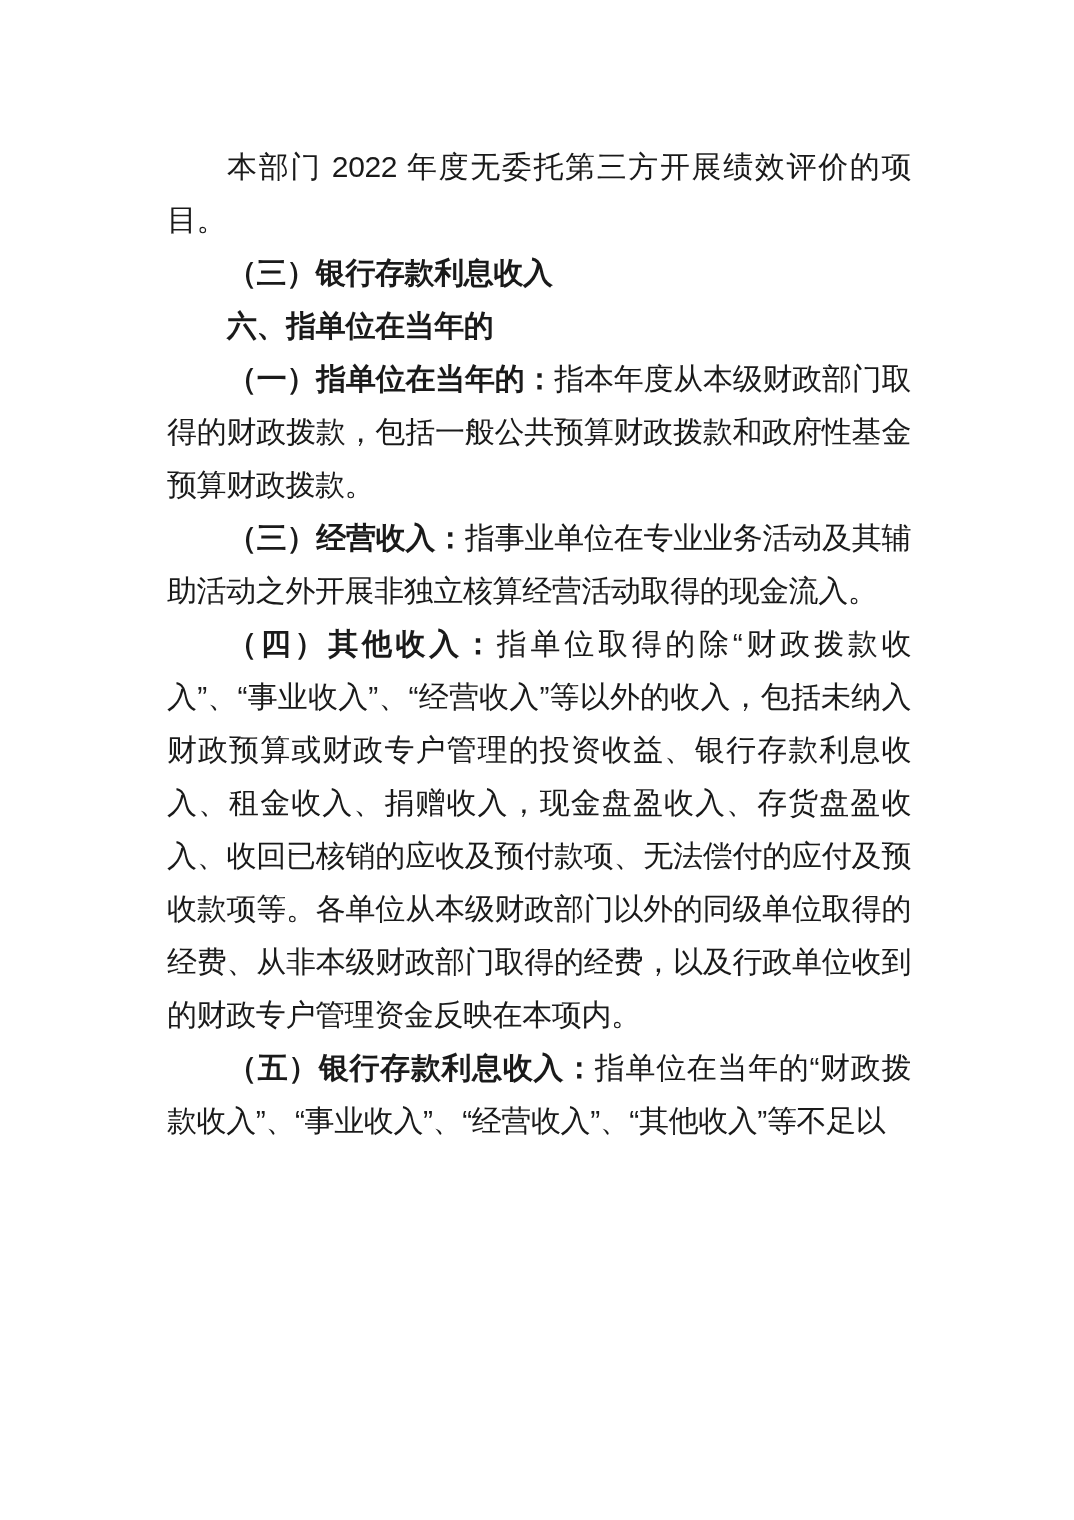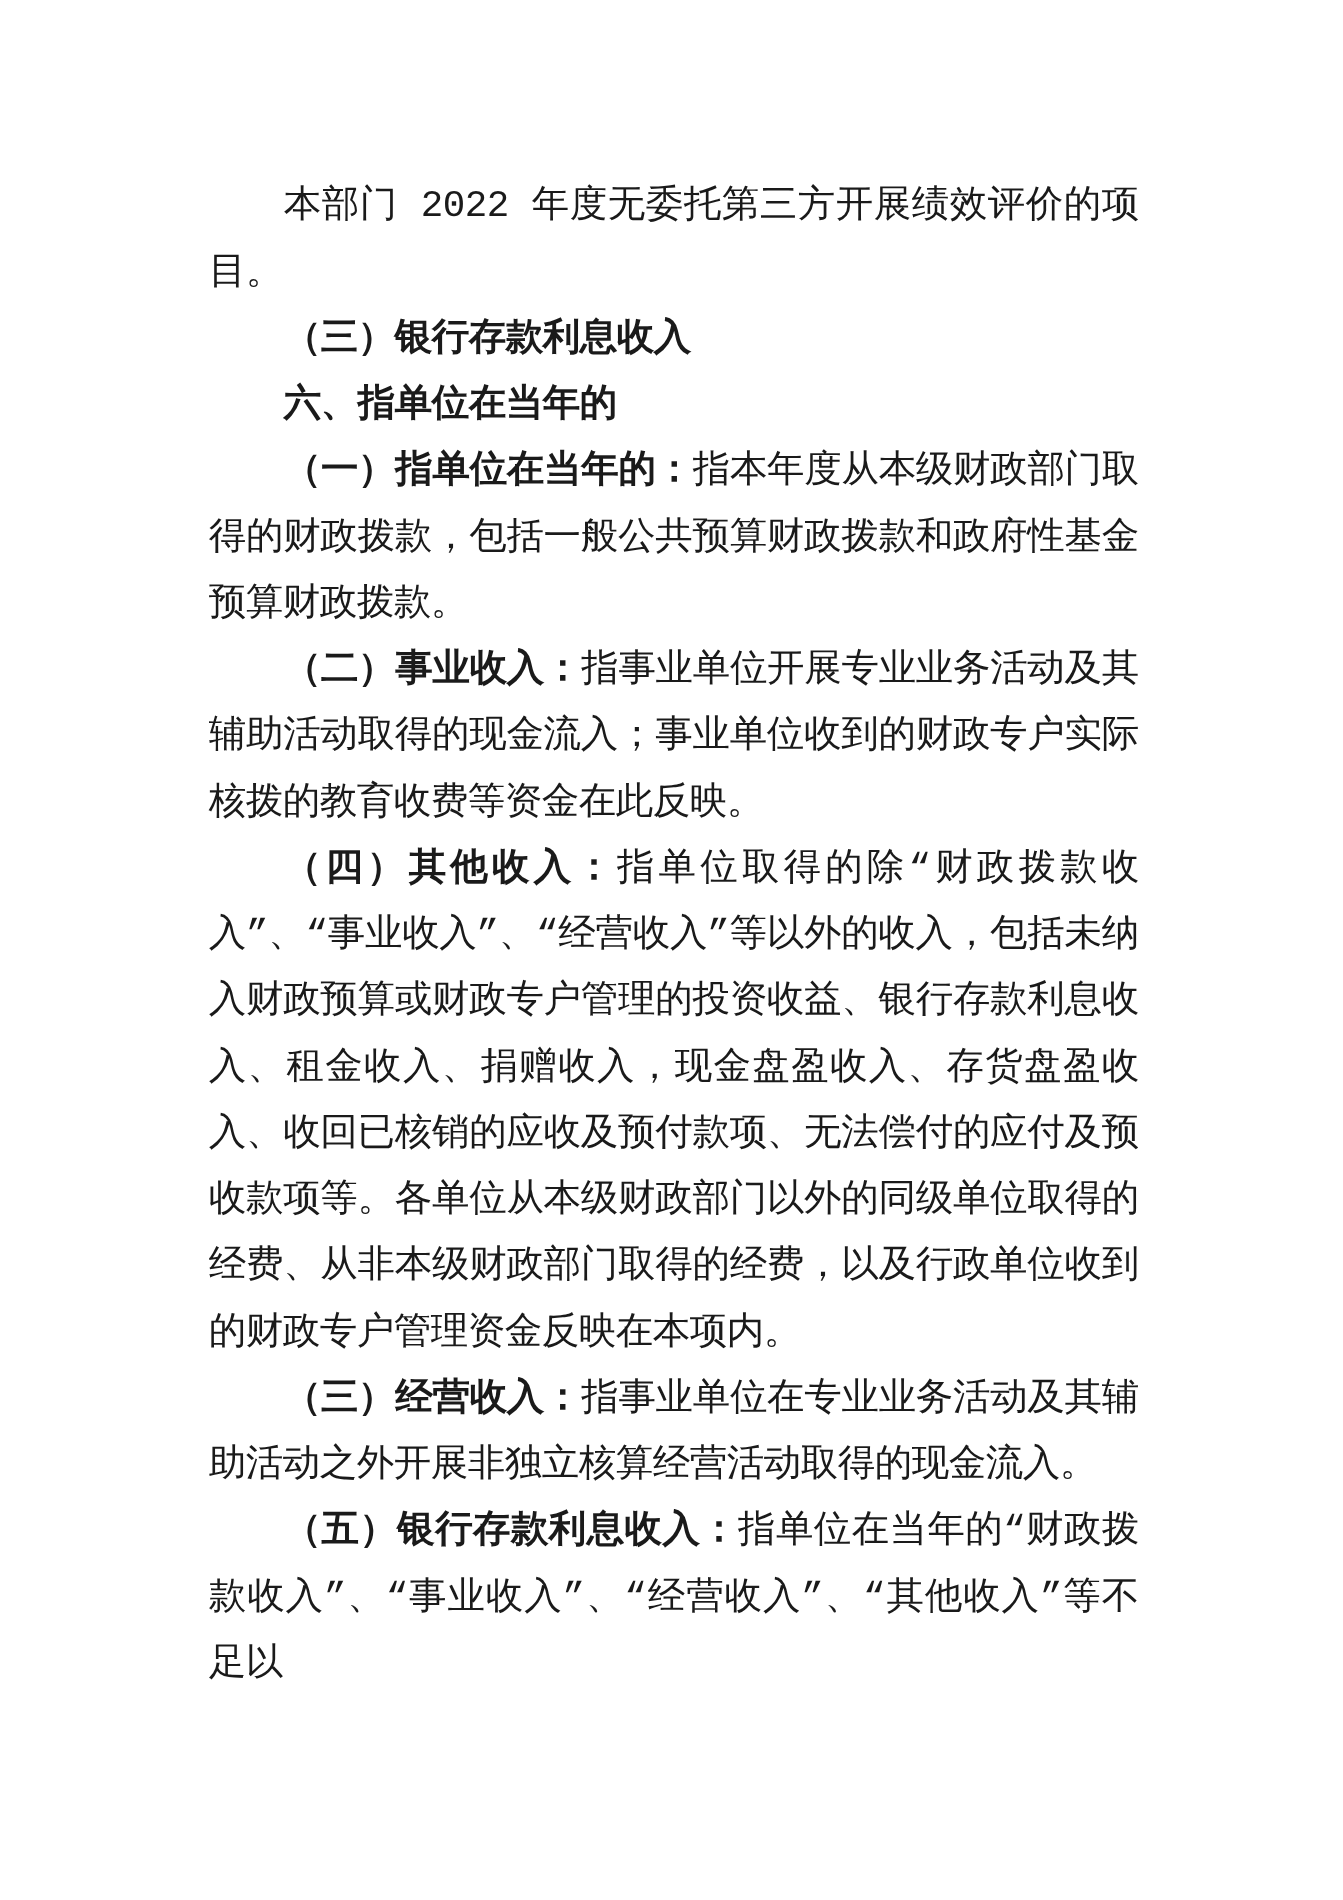--- a/index.html
+++ b/index.html
@@ -2,21 +2,21 @@
 <html><head>
 <meta charset="utf-8">
 <style>
   html, body { margin: 0; padding: 0; background: #ffffff; }
   .page {
     position: relative;
     width: 1074px;
     height: 1520px;
     background: #ffffff;
     overflow: hidden;
-    font-family: Liberation Mono, monospace;
+    font-family: Liberation Sans, sans-serif;
     color: #1a1a1a;
   }
   .text-block {
     position: absolute;
     left: 167px;
     top: 140px;
     width: 744px;
     font-size: 30px;
     line-height: 53px;
     letter-spacing: -0.4px;
@@ -40,22 +40,21 @@
 
     <p class="para"><span class="lead"></span><span>本部门 2022 年度无委托第三方开展绩效评价的项目。</span></p>
 
     <p class="para"><span class="lead">（三）银行存款利息收入</span><span></span></p>
 
 
     <p class="para"><span class="lead">六、指单位在当年的</span><span></span></p>
 
     <p class="para"><span class="lead">（一）指单位在当年的：</span><span>指本年度从本级财政部门取得的财政拨款，包括一般公共预算财政拨款和政府性基金预算财政拨款。</span></p>
 
-    <p class="para"><span class="lead">（二）事业收入：</span><span>指事业单位开展专业业务活动及其辅助活动取得的现金流入；事业单位收到的财政专户实际核拨的教育收费等资金在此反映。</span></p>
+
+    <p class="para"><span class="lead">（三）经营收入：</span><span>指事业单位在专业业务活动及其辅助活动之外开展非独立核算经营活动取得的现金流入。</span></p>
 
     <p class="para"><span class="lead">（四）其他收入：</span><span>指单位取得的除“财政拨款收入”、“事业收入”、“经营收入”等以外的收入，包括未纳入财政预算或财政专户管理的投资收益、银行存款利息收入、租金收入、捐赠收入，现金盘盈收入、存货盘盈收入、收回已核销的应收及预付款项、无法偿付的应付及预收款项等。各单位从本级财政部门以外的同级单位取得的经费、从非本级财政部门取得的经费，以及行政单位收到的财政专户管理资金反映在本项内。</span></p>
-
-    <p class="para"><span class="lead">（三）经营收入：</span><span>指事业单位在专业业务活动及其辅助活动之外开展非独立核算经营活动取得的现金流入。</span></p>
 
     <p class="para"><span class="lead">（五）银行存款利息收入：</span><span>指单位在当年的“财政拨款收入”、“事业收入”、“经营收入”、“其他收入”等不足以</span></p>
 
   </div>
 </div>
 
 </body></html>

